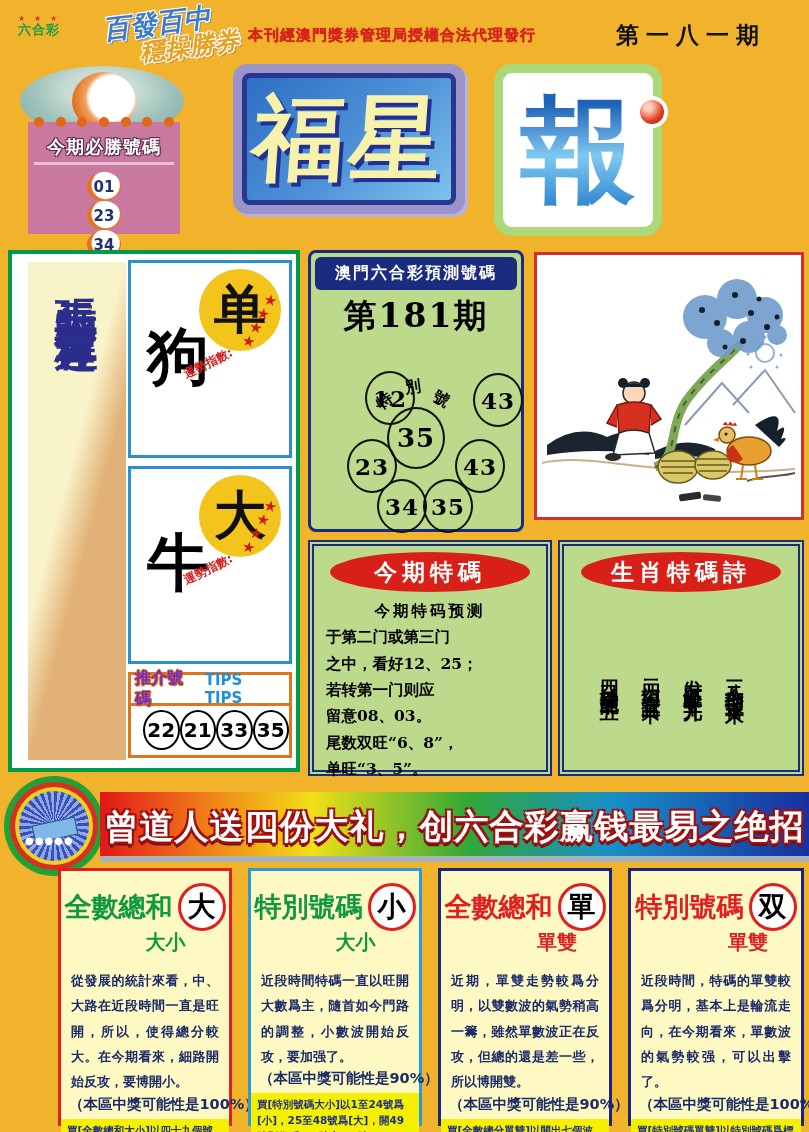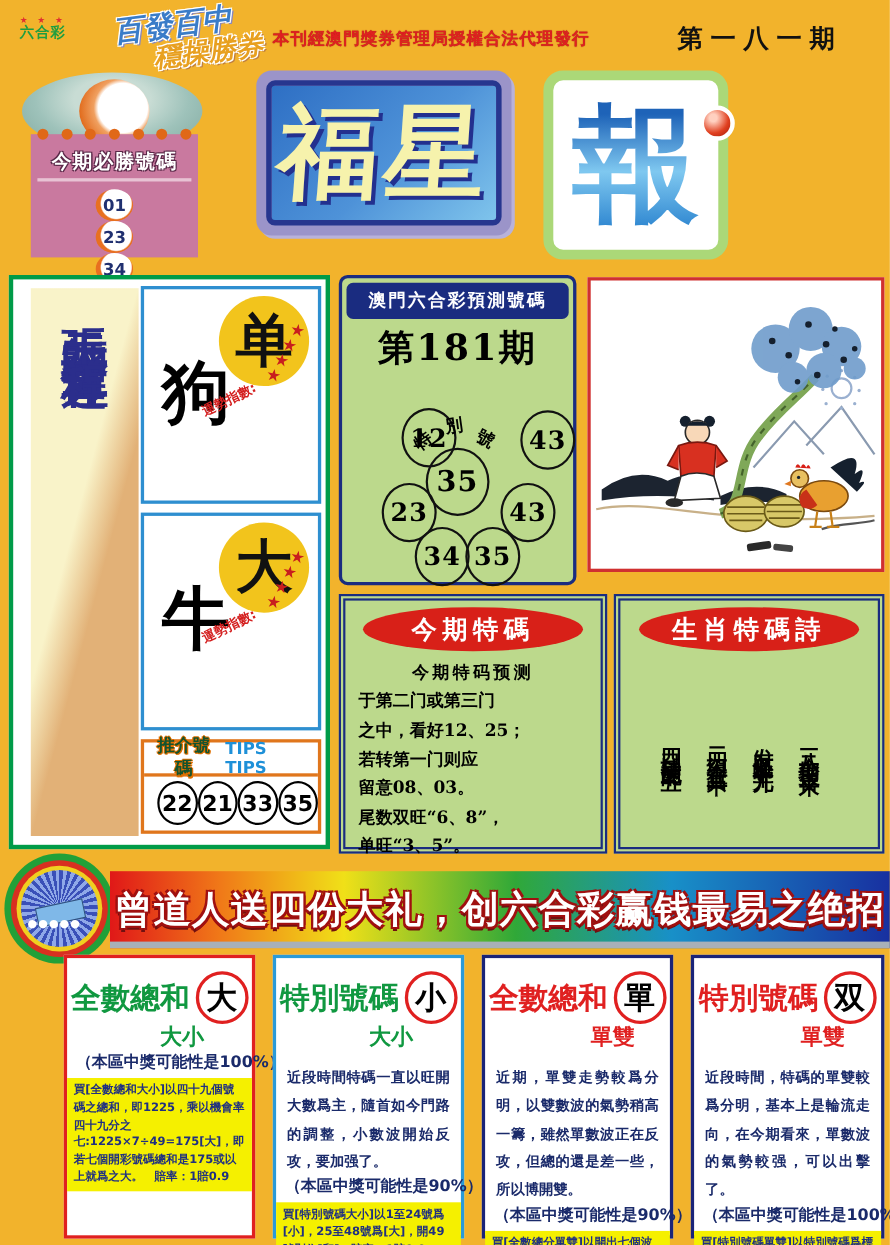--- a/index.html
+++ b/index.html
@@ -63,22 +63,22 @@
   .zcard.c0{top:6px;} .zcard.c1{top:212px;}
   .zanimal{position:absolute;left:16px;top:52px;font-size:62px;font-weight:bold;color:#000;
       font-family:"DejaVu Serif","Liberation Serif",serif;}
   .zcircle{position:absolute;right:8px;top:6px;width:82px;height:82px;border-radius:50%;background:#F2C41C;
       display:flex;align-items:center;justify-content:center;font-size:52px;font-weight:bold;color:#111;
       font-family:"DejaVu Serif","Liberation Serif",serif;}
   .zindex{position:absolute;right:54px;top:92px;transform:rotate(-26deg);color:#D42020;font-size:12px;font-weight:bold;}
   .zstars{position:absolute;right:-2px;top:48px;transform:rotate(-62deg);color:#C81E1E;font-size:15px;letter-spacing:2px;}
   .tips-box{position:absolute;left:116px;top:418px;width:164px;height:86px;border:3px solid #E0761C;box-sizing:border-box;}
   .tips-head{height:28px;display:flex;align-items:center;gap:6px;padding:0 4px;border-bottom:3px solid #E0761C;}
-  .tips-cn{color:#14532d;font-size:16px;font-weight:bold;
-      text-shadow:1px 0 0 #E07000,-1px 0 0 #E07000,0 1px 0 #E07000,0 -1px 0 #E07000,1px 1px 0 #E07000;text-align:center;}
+  .tips-cn{color:#6d28d9;font-size:16px;font-weight:bold;
+      text-shadow:1px 0 0 #E07000,-1px 0 0 #E07000,0 1px 0 #E07000,0 -1px 0 #E07000,1px 1px 0 #E07000;}
   .tips-en{color:#1E90D8;font-size:15px;font-weight:bold;}
   .tips-nums{display:flex;justify-content:space-around;align-items:center;height:48px;margin-left:12px;}
   .tip-circle{width:36px;height:36px;border:2px solid #000;border-radius:50%;display:flex;align-items:center;
       justify-content:center;font-size:20px;font-weight:bold;color:#000;}
 
   
   .pred-panel{left:308px;top:250px;width:216px;height:282px;background:#BCD98C;border:3px solid #1A2C80;
       border-radius:8px;box-sizing:border-box;}
   .pred-head{margin:4px;background:#1A2C80;border-radius:6px;color:#fff;font-size:16px;font-weight:bold;
       text-align:center;padding:6px 0;letter-spacing:2px;}
@@ -116,21 +116,21 @@
   .banner-logo .machine{position:absolute;left:14px;top:30px;width:42px;height:16px;background:#7FB8E8;
       border:1px solid #305080;transform:rotate(-12deg);}
   .banner-logo .balls{position:absolute;left:6px;top:44px;width:56px;color:#fff;font-size:10px;letter-spacing:1px;}
   .banner{left:100px;top:792px;width:709px;height:70px;display:flex;align-items:center;justify-content:center;
       background:linear-gradient(90deg,#E01818 0%,#F07818 14%,#F0E018 30%,#30A838 52%,#1890C8 72%,#1830A0 100%);}
   .banner-text{color:#fff;font-size:34px;font-weight:bold;letter-spacing:1px;white-space:nowrap;
       text-shadow:2px 2px 0 #A01010,-2px 2px 0 #A01010,2px -2px 0 #A01010,-2px -2px 0 #A01010,0 4px 0 #701010;}
   .banner-strip{position:absolute;left:0;right:0;bottom:0;height:6px;background:#A8B0B8;}
 
   
-  .card{top:868px;width:174px;height:258px;background:#ffffff;box-sizing:border-box;display:flex;flex-direction:column;}
+  .card{top:868px;width:174px;height:258px;background:#fef9c3;box-sizing:border-box;display:flex;flex-direction:column;}
   .card.k0{left:58px;border:3px solid #E02020;}
   .card.k1{left:248px;border:3px solid #2A9AD8;}
   .card.k2{left:438px;border:3px solid #1A2478;}
   .card.k3{left:628px;border:3px solid #1A2478;width:176px;}
   .card-head{display:flex;align-items:center;justify-content:center;gap:5px;padding-top:12px;}
   .card-title{font-size:27px;font-weight:bold;letter-spacing:0px;white-space:nowrap;}
   .k0 .card-title,.k1 .card-title{color:#109840;}
   .k2 .card-title,.k3 .card-title{color:#E02020;}
   .card-circle{flex:none;width:42px;height:42px;border:3px solid #E02020;border-radius:50%;background:#fff;
       display:flex;align-items:center;justify-content:center;font-size:28px;font-weight:bold;color:#000;
@@ -357,20 +357,21 @@
     <span class="banner-text">曾道人送四份大礼，创六合彩赢钱最易之绝招</span>
     <span class="banner-strip"></span>
   </div>
 
   <div class="abs card k0">
     <div class="card-head">
       <span class="card-title">全數總和</span>
       <span class="card-circle">大</span>
     </div>
     <div class="card-sub">大小</div>
+    <div class="card-body">從發展的統計來看，中、大路在近段時間一直是旺開，所以，使得總分較大。在今期看來，細路開始反攻，要博開小。</div>
     <div class="card-prob">（本區中獎可能性是100%）</div>
     <div class="card-foot">買[全數總和大小]以四十九個號碼之總和，即1225，乘以機會率四十九分之七:1225×7÷49=175[大]，即若七個開彩號碼總和是175或以上就爲之大。　賠率：1賠0.9</div>
   </div>
 
   <div class="abs card k1">
     <div class="card-head">
       <span class="card-title">特別號碼</span>
       <span class="card-circle">小</span>
     </div>
     <div class="card-sub">大小</div>

